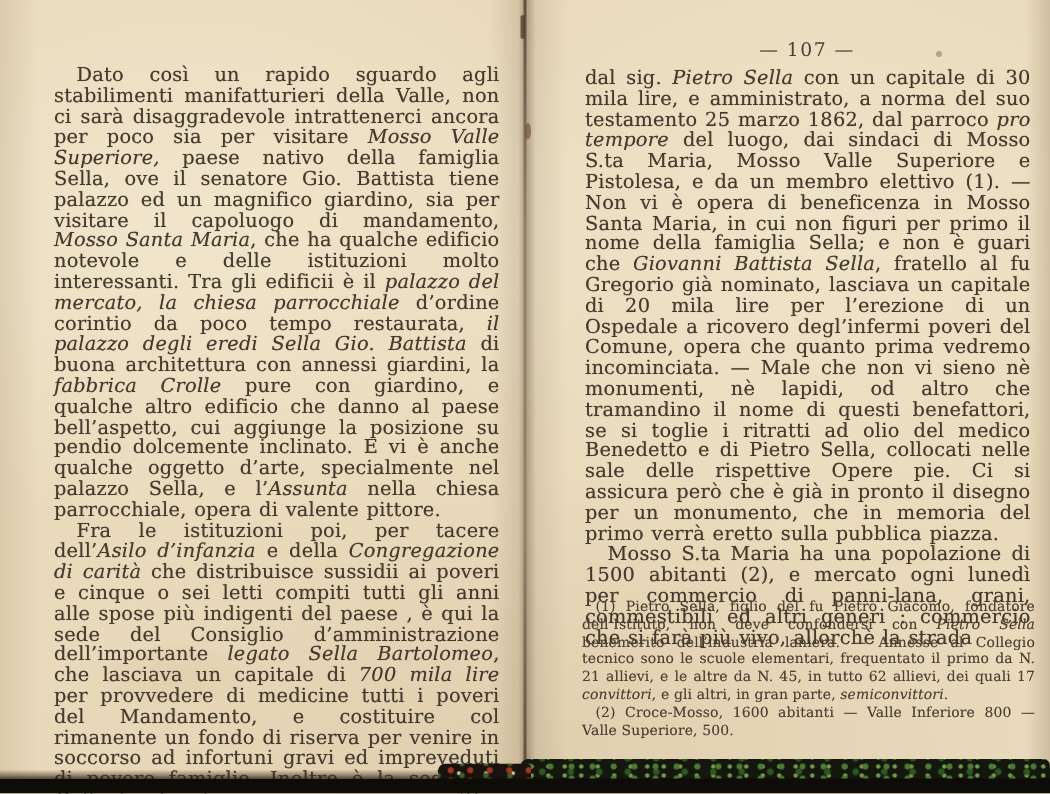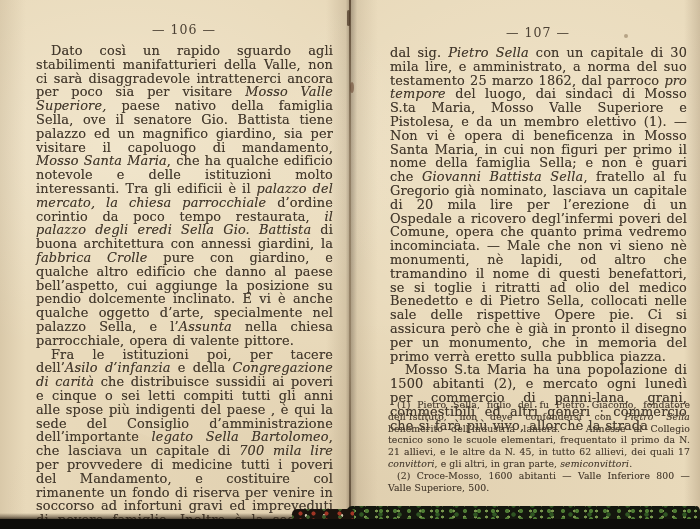--- a/index.html
+++ b/index.html
@@ -120,21 +120,20 @@
 </style>
 </head>
 <body>
 
 <div class="spread">
 
   <div class="shade-left"></div>
   <div class="shade-right"></div>
 
   <div class="page left">
-    <div class="pagenum">—  106  —</div>
     <div class="bodytext">
       <p class="para indent"><span>Dato così un rapido sguardo agli stabilimenti manifatturieri della Valle, non ci sarà disaggradevole intrattenerci ancora per poco sia per visitare </span><span class="it">Mosso Valle Superiore,</span><span> paese nativo della famiglia Sella, ove il senatore Gio. Battista tiene palazzo ed un magnifico giardino, sia per visitare il capoluogo di mandamento, </span><span class="it">Mosso Santa Maria</span><span>, che ha qualche edificio notevole e delle istituzioni molto interessanti. Tra gli edificii è il </span><span class="it">palazzo del mercato, la chiesa parrocchiale</span><span> d’ordine corintio da poco tempo restaurata, </span><span class="it">il palazzo degli eredi Sella Gio. Battista</span><span> di buona architettura con annessi giardini, la </span><span class="it">fabbrica Crolle</span><span> pure con giardino, e qualche altro edificio che danno al paese bell’aspetto, cui aggiunge la posizione su pendio dolcemente inclinato. E vi è anche qualche oggetto d’arte, specialmente nel palazzo Sella, e l’</span><span class="it">Assunta</span><span> nella chiesa parrocchiale, opera di valente pittore.</span></p>
       <p class="para indent"><span>Fra le istituzioni poi, per tacere dell’</span><span class="it">Asilo d’infanzia</span><span> e della </span><span class="it">Congregazione di carità</span><span> che distribuisce sussidii ai poveri e cinque o sei letti compiti tutti gli anni alle spose più indigenti del paese , è qui la sede del Consiglio d’amministrazione dell’importante </span><span class="it">legato Sella Bartolomeo</span><span>, che lasciava un capitale di </span><span class="it">700 mila lire</span><span> per provvedere di medicine tutti i poveri del Mandamento, e costituire col rimanente un fondo di riserva per venire in soccorso ad infortuni gravi ed impreveduti di povere famiglie. Inoltre è la sede del </span><span class="it">Collegio tecnico</span><span> con annesso convitto, instituito</span></p>
     </div>
     <div class="stain1"></div>
   </div>
 
   <div class="page right">
     <div class="pagenum">—  107  —</div>
     <div class="bodytext">

